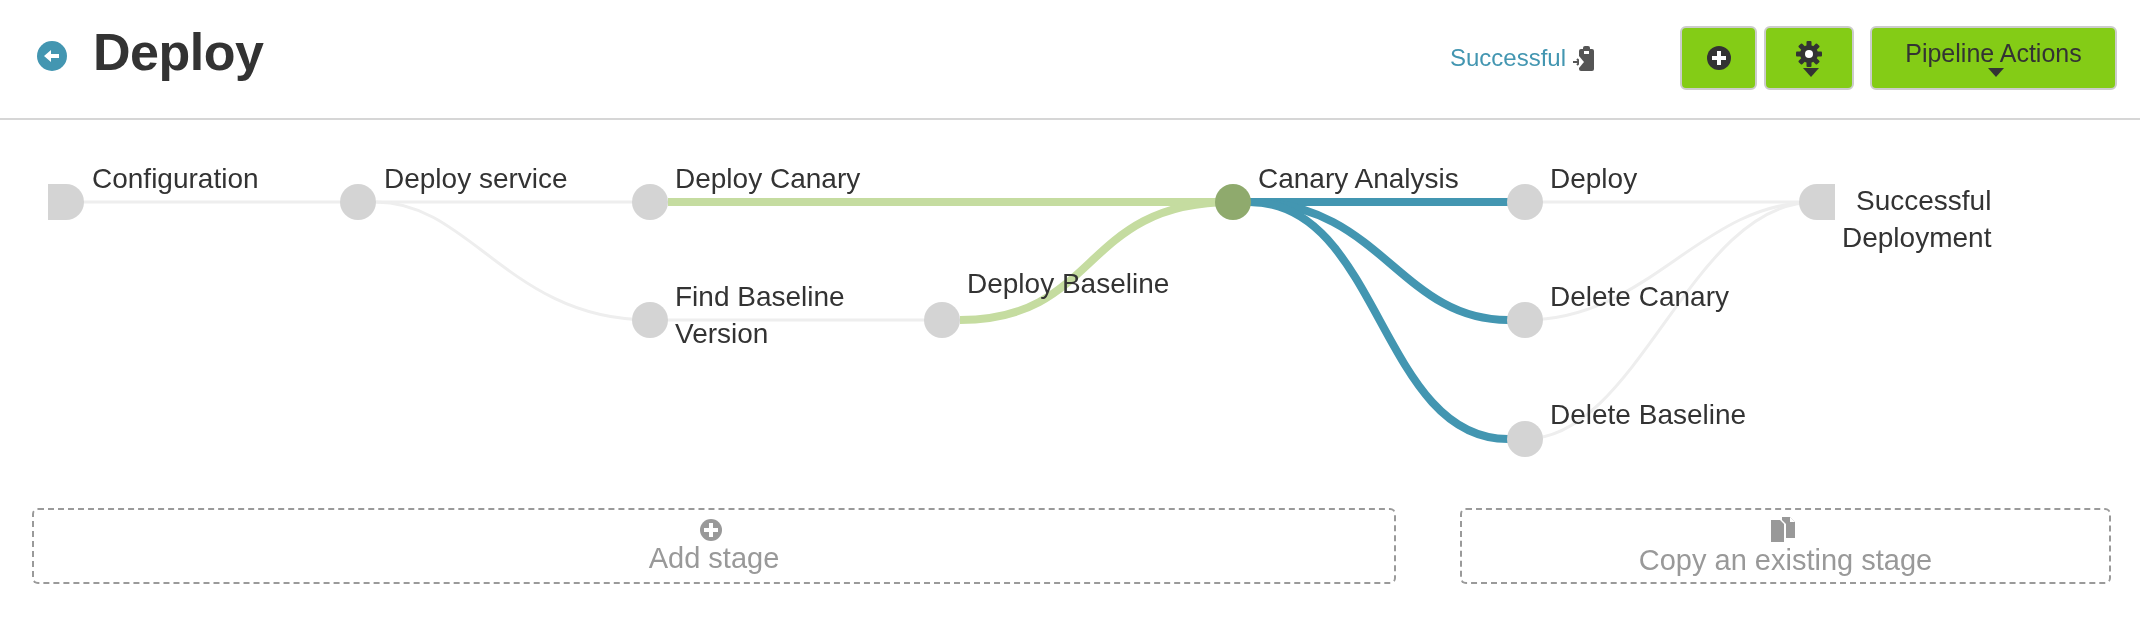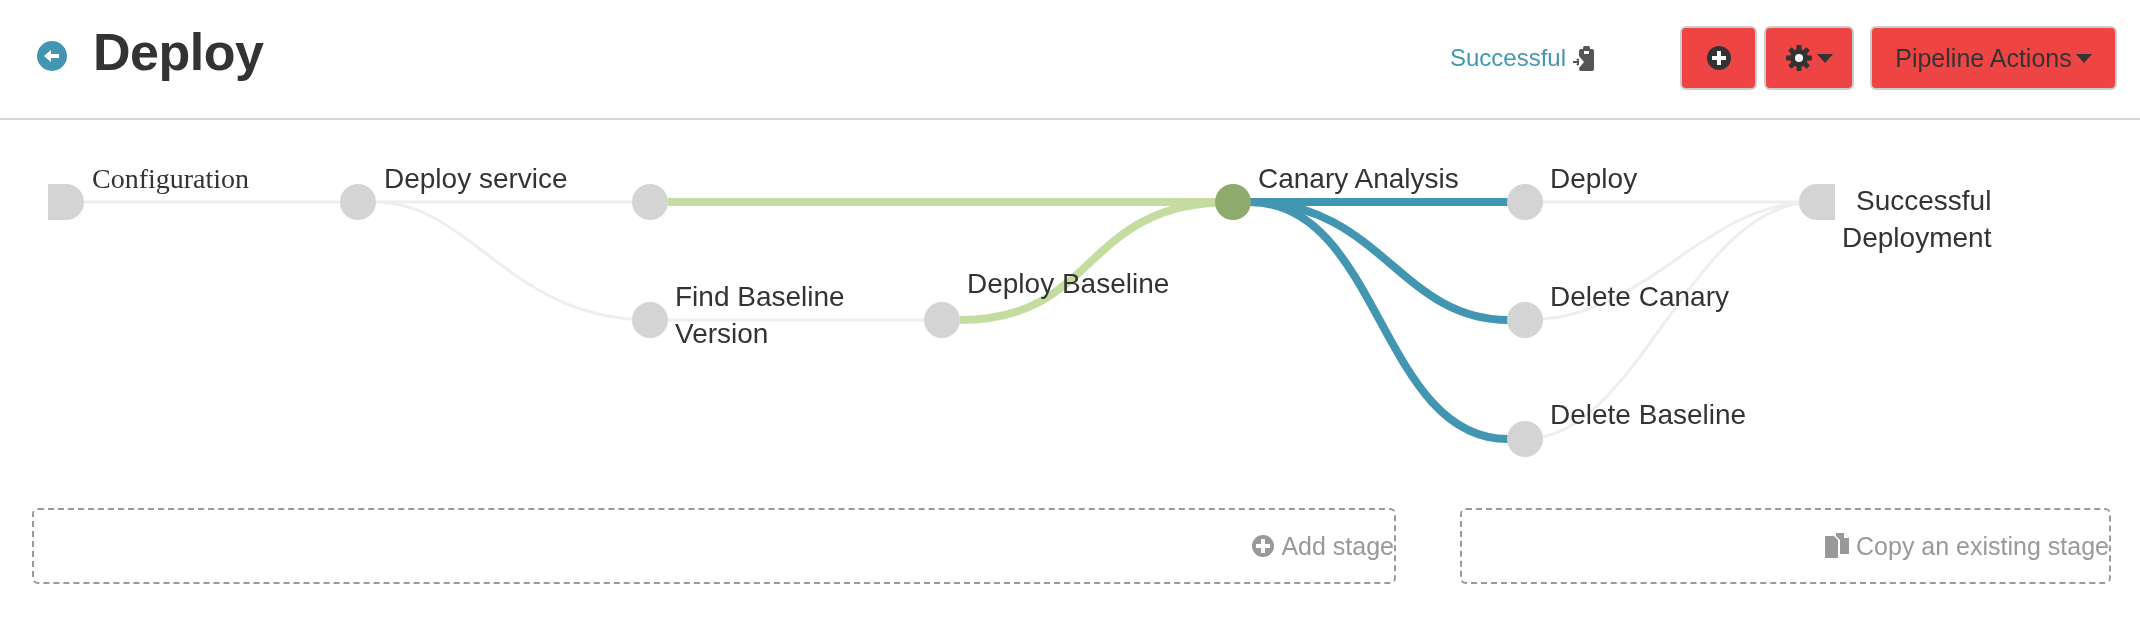--- a/index.html
+++ b/index.html
@@ -7,36 +7,36 @@
   body { font-family: "Liberation Sans", "DejaVu Sans", sans-serif; color: #333333; position: relative; }
 
   .header { position: absolute; left: 0; top: 0; width: 2140px; height: 120px; border-bottom: 2px solid #d6d6d6; }
   .back-icon { position: absolute; left: 37px; top: 41px; width: 30px; height: 30px; border-radius: 50%; background: #4396b1; cursor: pointer; }
   .back-icon svg { position: absolute; left: 0; top: 0; }
   .page-title { position: absolute; left: 93px; top: 22px; font-size: 52px; font-weight: bold; color: #333333; letter-spacing: -0.5px; }
 
   .permalink { position: absolute; left: 1450px; top: 44px; font-size: 24px; color: #4396b1; cursor: pointer; }
   .clipboard-icon { position: absolute; left: 1570px; top: 43px; width: 30px; height: 30px; cursor: pointer; }
 
-  .btn { position: absolute; top: 26px; height: 64px; border: 2px solid #cccccc; border-radius: 6px; background: #ef4444; cursor: pointer; display: flex; align-items: center; justify-content: center; }
+  .btn { position: absolute; top: 26px; height: 64px; border: 2px solid #cccccc; border-radius: 6px; background: #84cc16; cursor: pointer; display: flex; align-items: center; justify-content: center; flex-direction: column; }
   .btn-add { left: 1680px; width: 77px; }
   .btn-gear { left: 1764px; width: 90px; }
   .btn-actions { left: 1870px; width: 247px; font-size: 25px; color: #333; }
   .caret { display: inline-block; width: 0; height: 0; border-left: 8px solid transparent; border-right: 8px solid transparent; border-top: 9px solid #333; margin-left: 4px; vertical-align: middle; }
 
   .graph { position: absolute; left: 0; top: 122px; width: 2140px; height: 360px; }
   .graph svg.edges { position: absolute; left: 0; top: 0; }
   .node { position: absolute; width: 36px; height: 36px; border-radius: 50%; background: #d4d4d4; cursor: pointer; }
   .node.active { background: #8faa6d; }
   .node.start { border-radius: 0 18px 18px 0; width: 36px; }
   .node.end { border-radius: 18px 0 0 18px; width: 36px; }
   .label { position: absolute; font-size: 28px; color: #333; line-height: 37px; cursor: pointer; white-space: nowrap; }
   .label.bold { font-weight: normal; text-align: right; }
 
-  .dash-box { position: absolute; top: 508px; height: 76px; border: 2px dashed #9a9a9a; border-radius: 6px; display: flex; align-items: center; justify-content: flex-end; color: #999; font-size: 25px; cursor: pointer; }
+  .dash-box { position: absolute; top: 508px; height: 76px; border: 2px dashed #9a9a9a; border-radius: 6px; display: flex; align-items: center; justify-content: center; color: #999; font-size: 29px; cursor: pointer; flex-direction: column; }
   .add-stage { left: 32px; width: 1364px; }
   .copy-stage { left: 1460px; width: 651px; }
   .dash-box .ico { margin-right: 6px; display: inline-flex; }
 </style>
 </head>
 <body>
 
 <div class="header">
   <div class="back-icon">
     <svg width="30" height="30" viewBox="0 0 30 30">
@@ -101,26 +101,27 @@
     </g>
 
     <g fill="none" stroke="#4396b1" stroke-width="8">
       <path d="M1250 80 L1508 80"></path>
       <path d="M1250 80 C 1380 80, 1400 198, 1508 198"></path>
       <path d="M1250 80 C 1380 80, 1380 317, 1508 317"></path>
     </g>
   </svg>
 
   <div class="node start" style="left:48px; top:62px;"></div>
-  <div class="label" style="left:92px; top:38px;font-family:Liberation Serif, serif;">Configuration</div>
+  <div class="label" style="left:92px; top:38px;">Configuration</div>
 
   <div class="node" style="left:340px; top:62px;"></div>
   <div class="label" style="left:384px; top:38px;">Deploy service</div>
 
   <div class="node" style="left:632px; top:62px;"></div>
+  <div class="label" style="left:675px; top:38px;">Deploy Canary</div>
 
   <div class="node" style="left:632px; top:180px;"></div>
   <div class="label" style="left:675px; top:156px;">
     <div>Find Baseline</div>
     <div>Version</div>
   </div>
 
   <div class="node" style="left:924px; top:180px;"></div>
   <div class="label" style="left:967px; top:143px;">Deploy Baseline</div>
 

